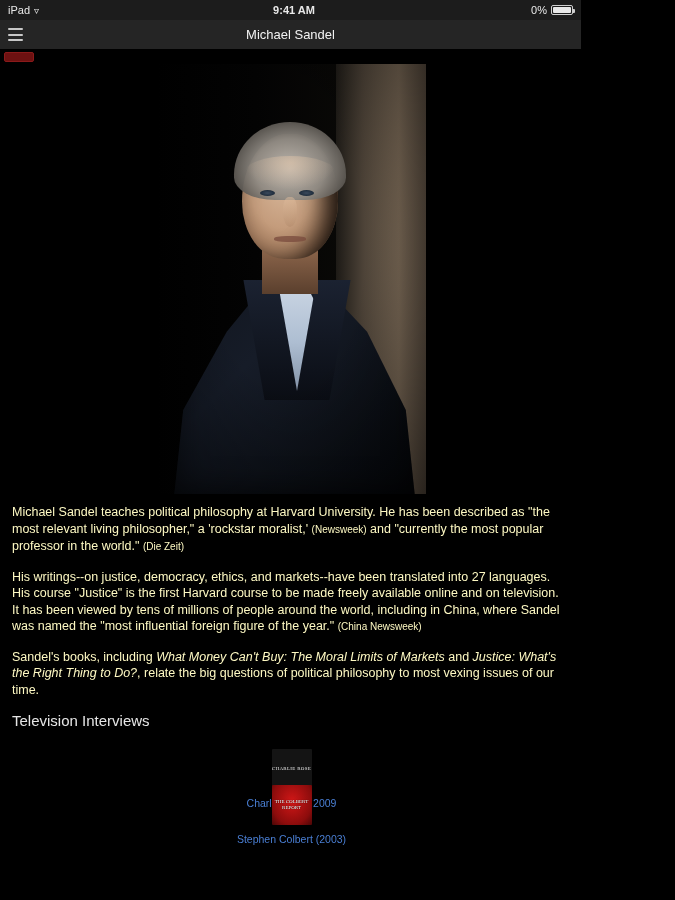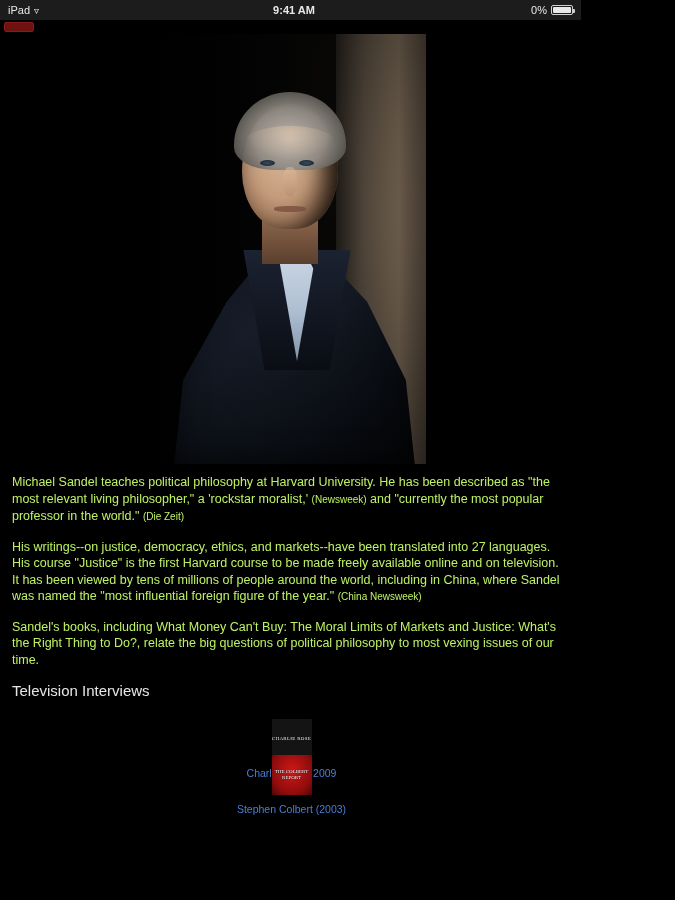--- a/index.html
+++ b/index.html
@@ -229,24 +229,24 @@
   }
   
   .content {
     padding: 10px 12px 0 12px;
     color: #ffffff;
   }
   .bio-p {
     font-size: 12.5px;
     line-height: 16.5px;
     margin-bottom: 13px;
-    color: #bef264;
+    color: #fef9c3;
   }
   .small-src { font-size: 10px; }
-  .italic { }
+  .italic { font-style: italic; }
   .section-title {
     font-size: 15px;
     color: #e6e6e6;
     margin: 14px 0 20px 0;
     font-weight: normal;
   }
   
   .interviews { padding: 0 0 0 2px; }
   .interview-row {
     display: flex;
@@ -335,20 +335,28 @@
     </div>
     <div class="status-center">9:41 AM</div>
     <div class="status-right">
       <span>0%</span>
       <span class="battery">
           <span class="fill"></span>
         </span>
     </div>
   </div>
 
+  <div class="nav-bar">
+    <div class="hamburger">
+      <span></span>
+        <span></span>
+        <span></span>
+    </div>
+    <div class="nav-title">Michael Sandel</div>
+  </div>
 
   <div class="chip-row">
     <div class="red-chip"></div>
   </div>
 
   <div class="hero">
     <div class="photo">
       <div class="subject">
         <div class="bg-dark"></div>
         <div class="bg-wall"></div>

